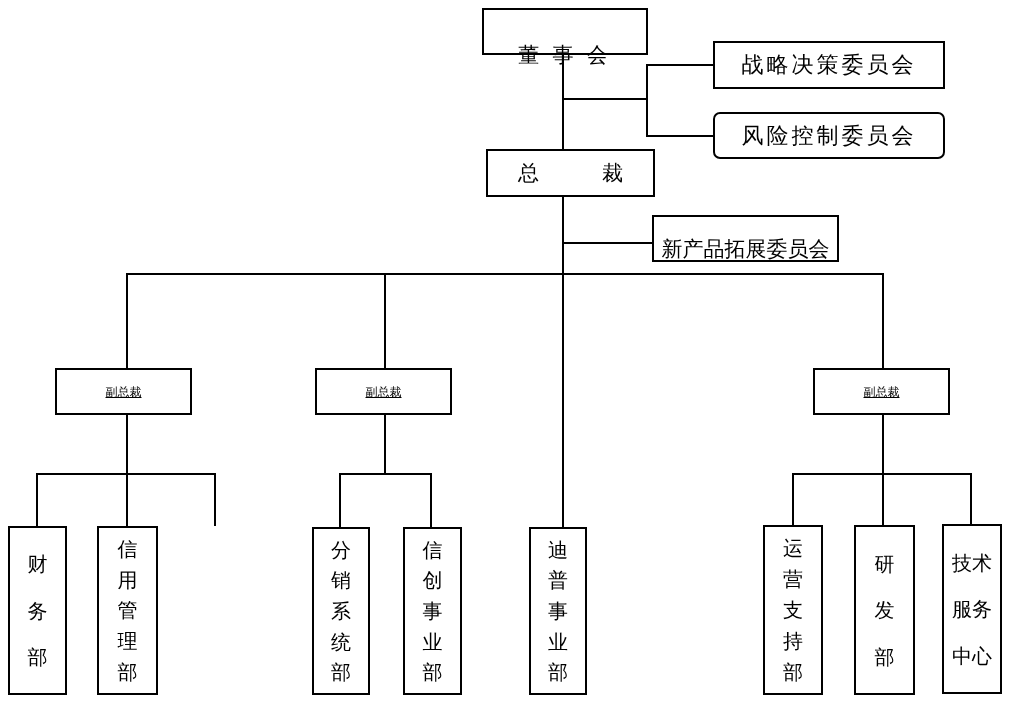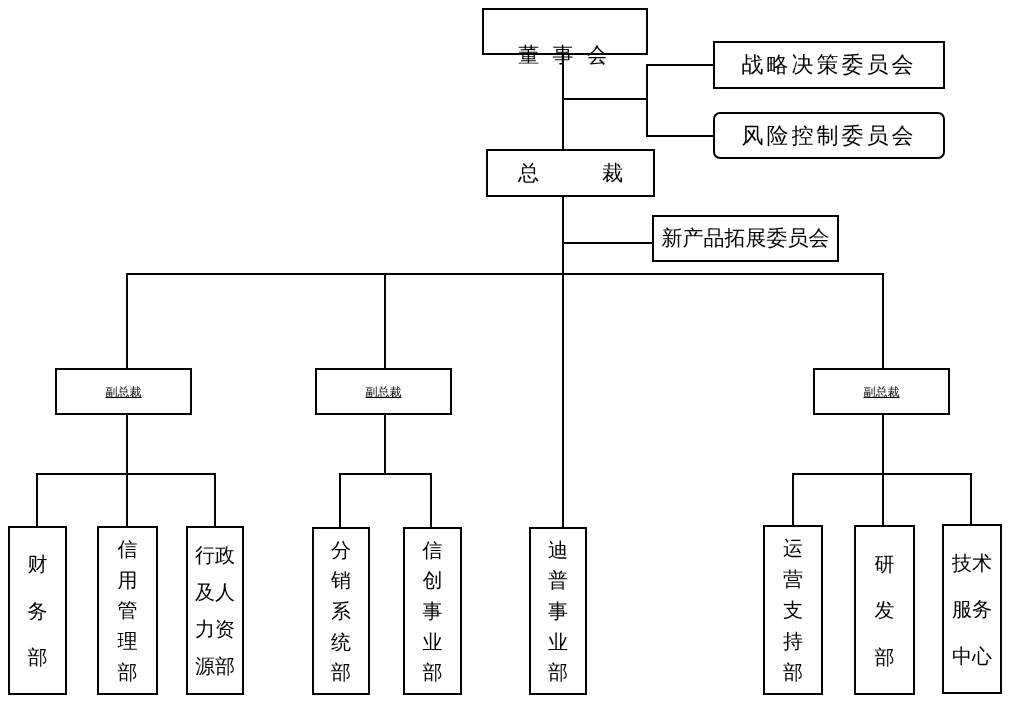--- a/index.html
+++ b/index.html
@@ -81,21 +81,21 @@
   </div>
 
   <div class="node" style="left:713px; top:112px; width:232px; height:47px;border-radius:7px;">
     <span class="ls3">风险控制委员会</span>
   </div>
 
   <div class="node" style="left:478px; top:149px; width:169px; height:48px;margin-left:8px;">
     <span>总　　　裁</span>
   </div>
 
-  <div class="node" style="left:652px; top:215px; width:187px; height:47px;">
+  <div class="node" style="left:652px; top:215px; width:187px; height:47px;align-items:flex-end;">
     <span>新产品拓展委员会</span>
   </div>
 
   <div class="node" style="left:55px; top:368px; width:137px; height:47px;">
     <span class="vp">副总裁</span>
   </div>
 
   <div class="node" style="left:315px; top:368px; width:137px; height:47px;">
     <span class="vp">副总裁</span>
   </div>
@@ -108,26 +108,20 @@
       <div>财</div>
       <div>务</div>
       <div>部</div>
     </div>
   <div class="node v" style="left:97px;  top:526px; width:61px; height:169px;">
       <div>信</div>
       <div>用</div>
       <div>管</div>
       <div>理</div>
       <div>部</div>
-    </div>
-  <div class="node v" style="left:186px; top:526px; width:58px; height:169px;">
-      <div>行政</div>
-      <div>及人</div>
-      <div>力资</div>
-      <div>源部</div>
     </div>
   <div class="node v" style="left:312px; top:527px; width:58px; height:168px;">
       <div>分</div>
       <div>销</div>
       <div>系</div>
       <div>统</div>
       <div>部</div>
     </div>
   <div class="node v" style="left:403px; top:527px; width:59px; height:168px;">
       <div>信</div>

